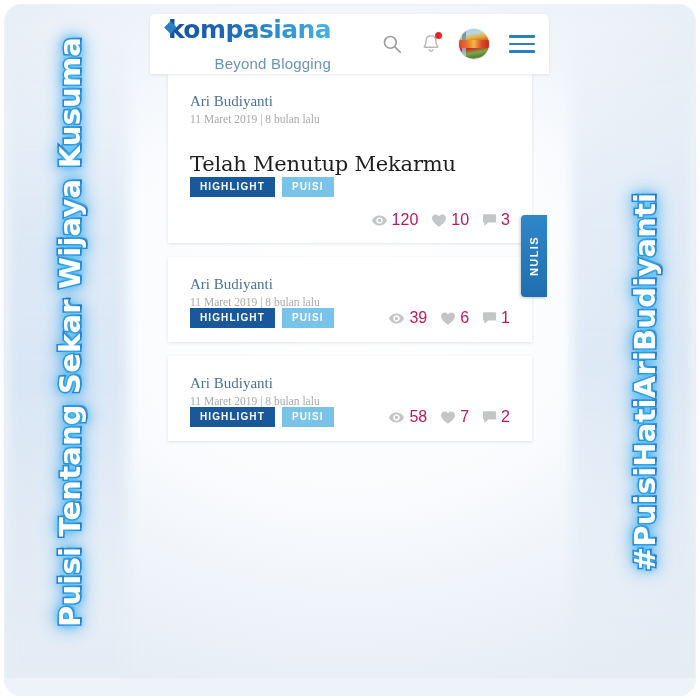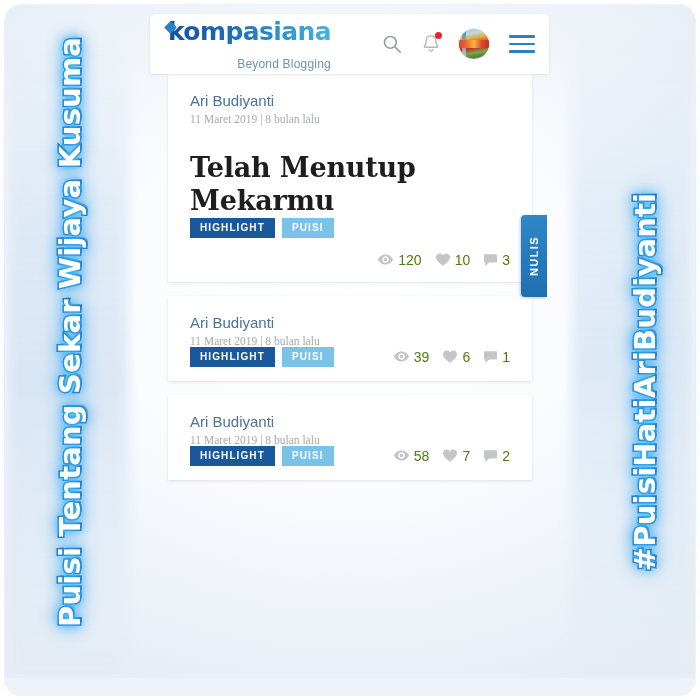--- a/index.html
+++ b/index.html
@@ -105,21 +105,21 @@
   .logo-o-mark {
     position:absolute;
     left: 16px; top: 9px;
     width: 9px; height: 9px;
     background: #2b7fc4;
     transform: rotate(45deg);
     border-radius: 1px;
   }
   .logo-sub {
     font-family: "Liberation Sans", sans-serif;
-    font-size: 12px;
+    font-size: 15px;
     color: #6b93b8;
     align-self: flex-end;
     margin-top: 14px;
     letter-spacing: .2px;
   }
 
   .header-spacer { flex: 1 1 auto; }
 
   .hicon { position: relative; margin-left: 18px; display:flex; align-items:center; justify-content:center; }
 
@@ -167,37 +167,37 @@
   .card {
     background: #ffffff;
     box-shadow: 0 1px 3px rgba(30,50,80,.13);
     padding: 18px 22px 14px 22px;
     box-sizing: border-box;
     margin-bottom: 14px;
     position: relative;
   }
 
   .author {
-    font-family: Liberation Sans, sans-serif;
+    font-family: Liberation Serif, serif;
     font-size: 15px;
     color: #4a7396;
     line-height: 1.2;
     margin: 0 0 3px 0;
   }
   .meta {
     font-family: Liberation Serif, serif;
     font-size: 11.5px;
     color: #a7a9ab;
     margin: 0;
   }
 
   .title {
     font-family: "DejaVu Serif", serif;
-    font-weight: bold;
-    font-size: 27px;
+    font-weight: normal;
+    font-size: 21px;
     line-height: 1.24;
     color: #1e1e1e;
     margin: 26px 0 0 0;
     letter-spacing: -0.2px;
   }
 
   .card-bottom {
     display: flex;
     align-items: center;
   }
@@ -210,21 +210,21 @@
     letter-spacing: 1.1px;
     color: #ffffff;
     padding: 5px 10px 5px 10px;
     line-height: 1;
     white-space: nowrap;
   }
   .tag-highlight { background: #19599b; }
   .tag-puisi { background: #79c3e8; }
 
   .stats { margin-left:auto; display:flex; align-items:center; gap: 14px; }
-  .stat { display:flex; align-items:center; gap: 5px; color:#4d7c0f; font-size: 14px; font-family:"Liberation Sans", sans-serif; }
+  .stat { display:flex; align-items:center; gap: 5px; color:#be185d; font-size: 16px; font-family:"Liberation Sans", sans-serif; }
   .stat svg { display:block; }
 
   
   .card-bottom.split { display:block; }
   .card-bottom.split .tags { margin-bottom: 14px; }
   .card-bottom.split .stats { margin-left: 0; justify-content: flex-end; }
 
   
   .nulis-tab {
     position:absolute;

